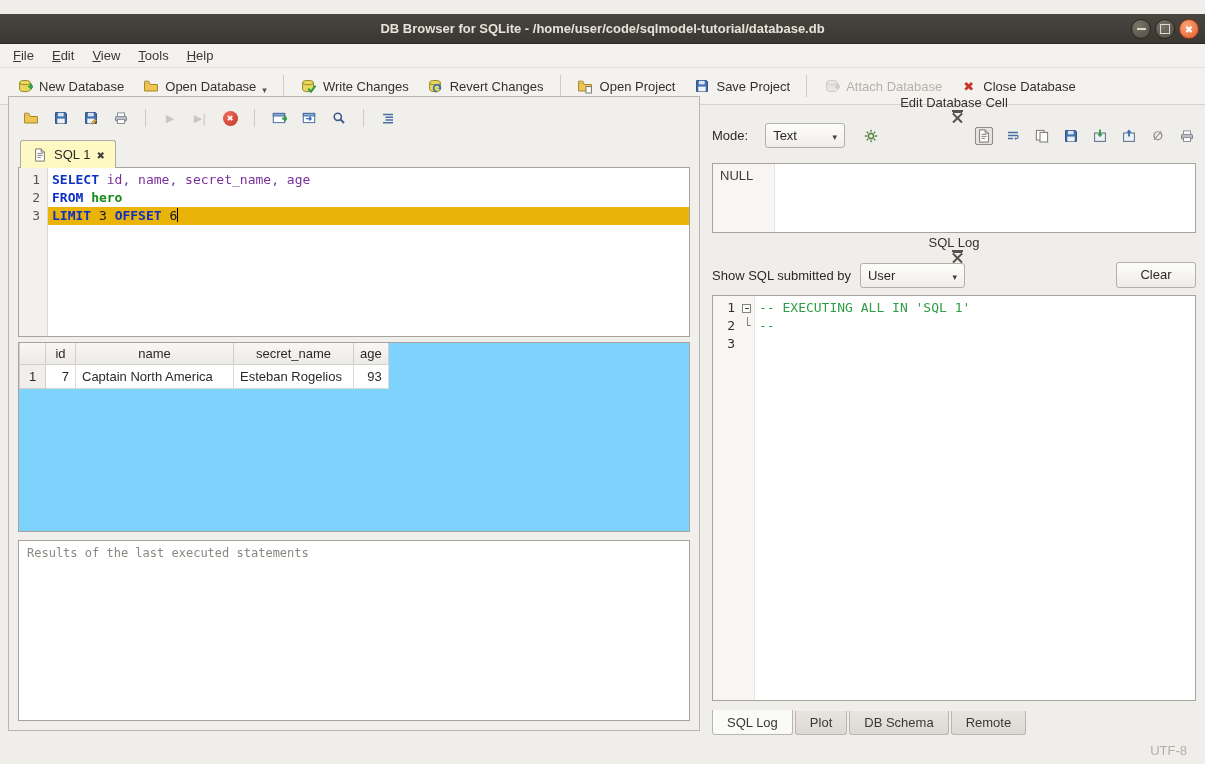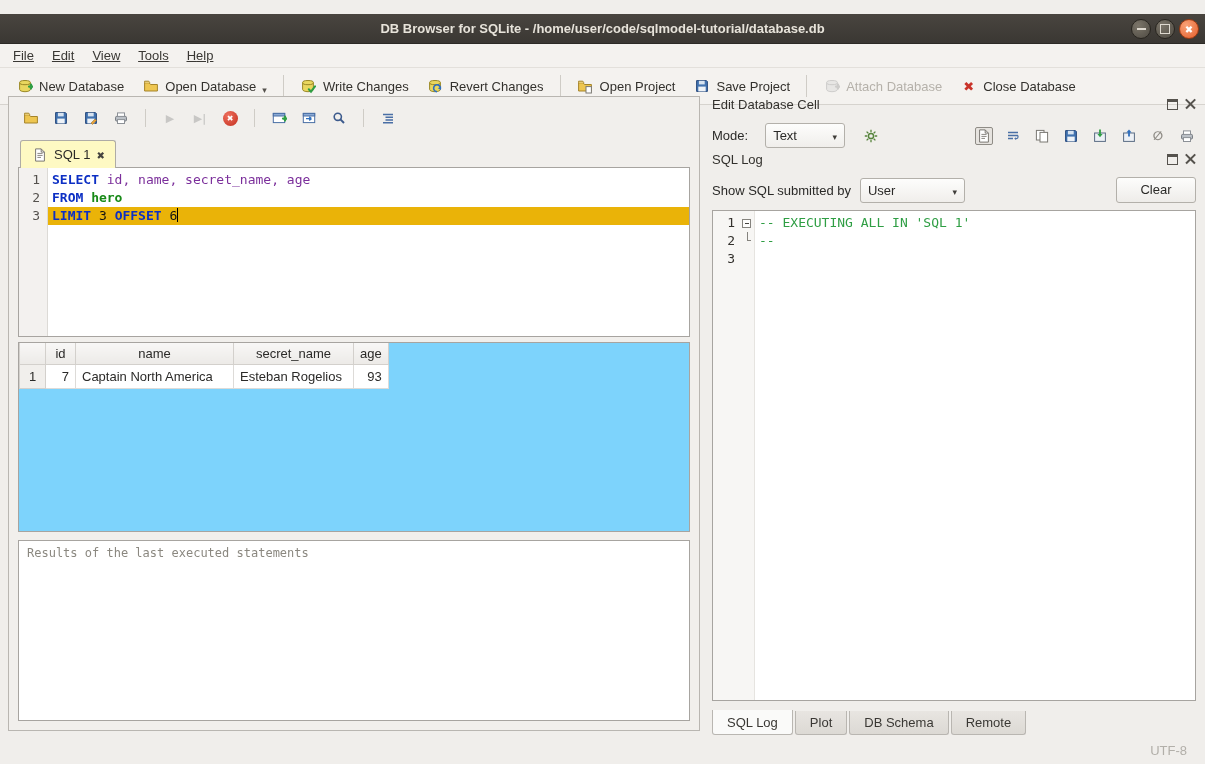--- a/index.html
+++ b/index.html
@@ -11,21 +11,21 @@
   .titlebar .title {flex:1;text-align:center;color:#e7e3da;font-weight:bold;font-size:13px;}
   .winbtns {position:absolute;right:6px;top:5px;display:flex;gap:4px;}
   .winbtn {width:20px;height:20px;border-radius:50%;border:1px solid #28251f;background:radial-gradient(circle at 35% 30%,#7b7569,#4e4a42);display:flex;align-items:center;justify-content:center;}
   .winbtn.min::before {content:"";width:9px;height:2px;background:#ded9cf;}
   .winbtn.max::before {content:"";width:8px;height:8px;border:1.5px solid #ded9cf;}
   .winbtn.close {background:radial-gradient(circle at 35% 30%,#f9a277,#e45f2c);border-color:#9c3a12;}
   .winbtn.close::before {content:"✖";font-size:10px;color:#fff;font-family:"DejaVu Sans",sans-serif;}
 
   
   .menubar {height:24px;background:#f4f2ef;display:flex;align-items:stretch;padding-left:4px;border-bottom:1px solid #e3e0db;}
-  .menu-item {padding:4px 9px 3px;color:#3a3834;text-decoration:underline;}
+  .menu-item {padding:4px 9px 3px;color:#3a3834;}
   .toolbar {height:37px;background:#f4f2ef;border-bottom:1px solid #d6d3ce;display:flex;align-items:center;padding:0 8px;gap:2px;}
   .tbtn {display:flex;align-items:center;gap:6px;padding:5px 8px;border-radius:3px;color:#33312d;white-space:nowrap;}
   .tbtn.disabled {color:#b5b1aa;}
   .tbtn.disabled svg,.tbtn.disabled .glyph {opacity:.45;filter:grayscale(1);}
   .tsep {width:1px;height:22px;background:#cfccc6;margin:0 6px;}
   .dd {font-size:9px;color:#55524d;align-self:flex-end;font-family:"DejaVu Sans",sans-serif;}
   .gi {display:inline-flex;width:17px;height:17px;align-items:center;justify-content:center;}
   .gi svg,.sicon svg {display:block;}
   .glyph {font-family:"DejaVu Sans",sans-serif;font-weight:bold;}
 
@@ -68,21 +68,21 @@
   .gridbox {height:190px;border:1px solid #a7a4a0;background:#7dd3fc;margin-top:5px;overflow:hidden;}
   table.rtable {border-collapse:collapse;font-size:13px;table-layout:fixed;}
   .rtable th {font-weight:normal;background:linear-gradient(#f8f7f6,#eceae7);border:1px solid #d3d0cc;border-top:none;height:21px;padding:1px 6px;text-align:center;color:#2b2a28;white-space:nowrap;overflow:hidden;}
   .rtable th.corner {width:26px;}
   .rtable td {border:1px solid #dddbd8;padding:2px 6px;height:24px;background:#fff;white-space:nowrap;overflow:hidden;}
   .rtable td.rnum {background:#f1efec;text-align:center;width:26px;border-color:#d3d0cc;}
 
   .msgbox {flex:1;border:1px solid #a7a4a0;background:#fff;margin-top:8px;padding:5px 8px;color:#8b8880;font-family:"DejaVu Sans Mono","Liberation Mono",monospace;font-size:12px;}
 
   
-  .dock-header {display:flex;align-items:center;height:18px;margin-top:2px;}
+  .dock-header {display:flex;align-items:center;height:18px;margin-top:2px;flex-direction:column;}
   .dock-title {flex:1;color:#33312d;}
   .dock-btn {width:11px;height:11px;position:relative;margin-left:7px;}
   .float-btn {border:1px solid #55524d;}
   .float-btn::before {content:"";position:absolute;left:0;right:0;top:0;height:2px;background:#55524d;}
   .close-btn::before,.close-btn::after {content:"";position:absolute;left:-1px;top:4.5px;width:13px;height:1.6px;background:#55524d;}
   .close-btn::before {transform:rotate(45deg);}
   .close-btn::after {transform:rotate(-45deg);}
 
   .mode-row {display:flex;align-items:center;margin-top:10px;gap:17px;}
   .combo {background:linear-gradient(#fdfdfc,#f0eeeb);border:1px solid #b3b0aa;border-radius:3px;height:25px;display:flex;align-items:center;padding:0 7px;justify-content:space-between;}
@@ -409,20 +409,26 @@
         <span class="sicon">
           <svg width="16" height="16" viewBox="0 0 16 16">
             <rect x="2.6" y="6.4" width="10.8" height="4.6" rx="1" fill="#bcc1c7" stroke="#70757c"></rect>
             <rect x="4.5" y="2.9" width="7" height="3.5" fill="#fff" stroke="#8d9197"></rect>
             <rect x="4.5" y="9.6" width="7" height="3.9" fill="#fff" stroke="#8d9197"></rect>
           </svg>
         </span>
       </div>
   </div>
 
+  <div class="cellbox">
+    <div class="cellgutter">
+      <span>NULL</span>
+    </div>
+    <div class="cellrest"></div>
+  </div>
 
 
   <div class="dock-header">
     <span class="dock-title">SQL Log</span>
     <span class="dock-btn float-btn"></span>
     <span class="dock-btn close-btn"></span>
   </div>
 
   <div class="log-controls">
     <span>Show SQL submitted by</span>

